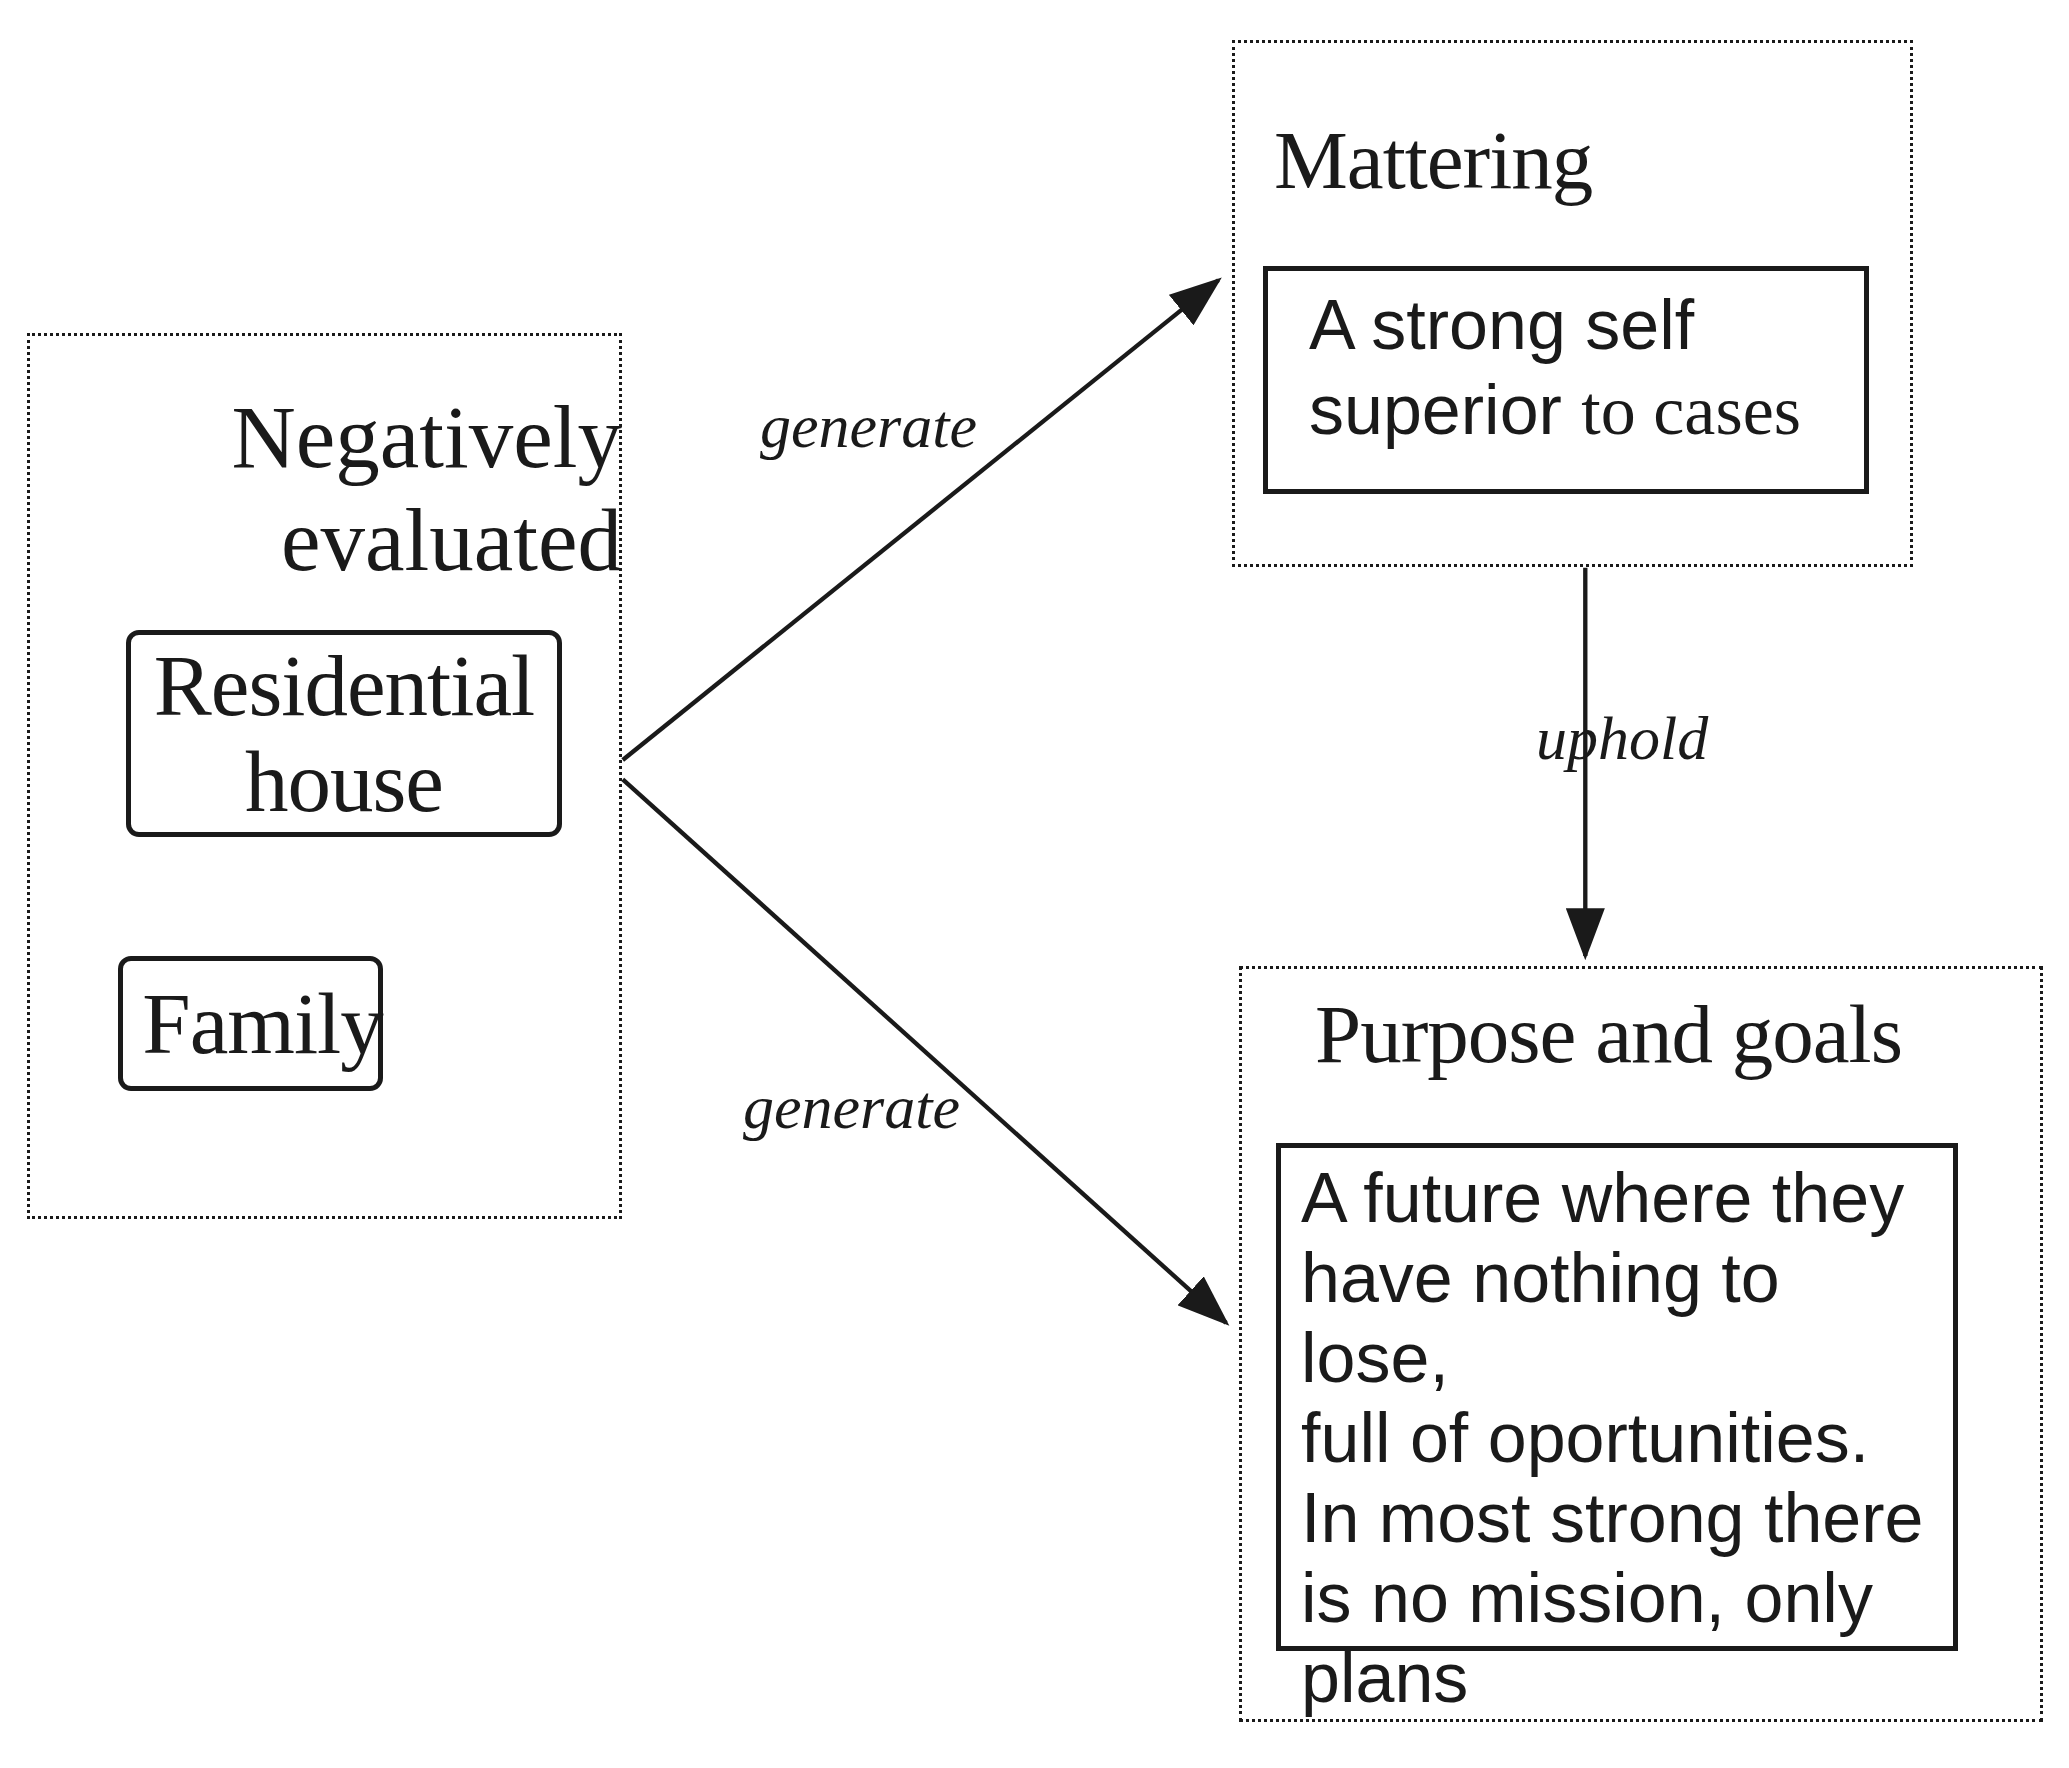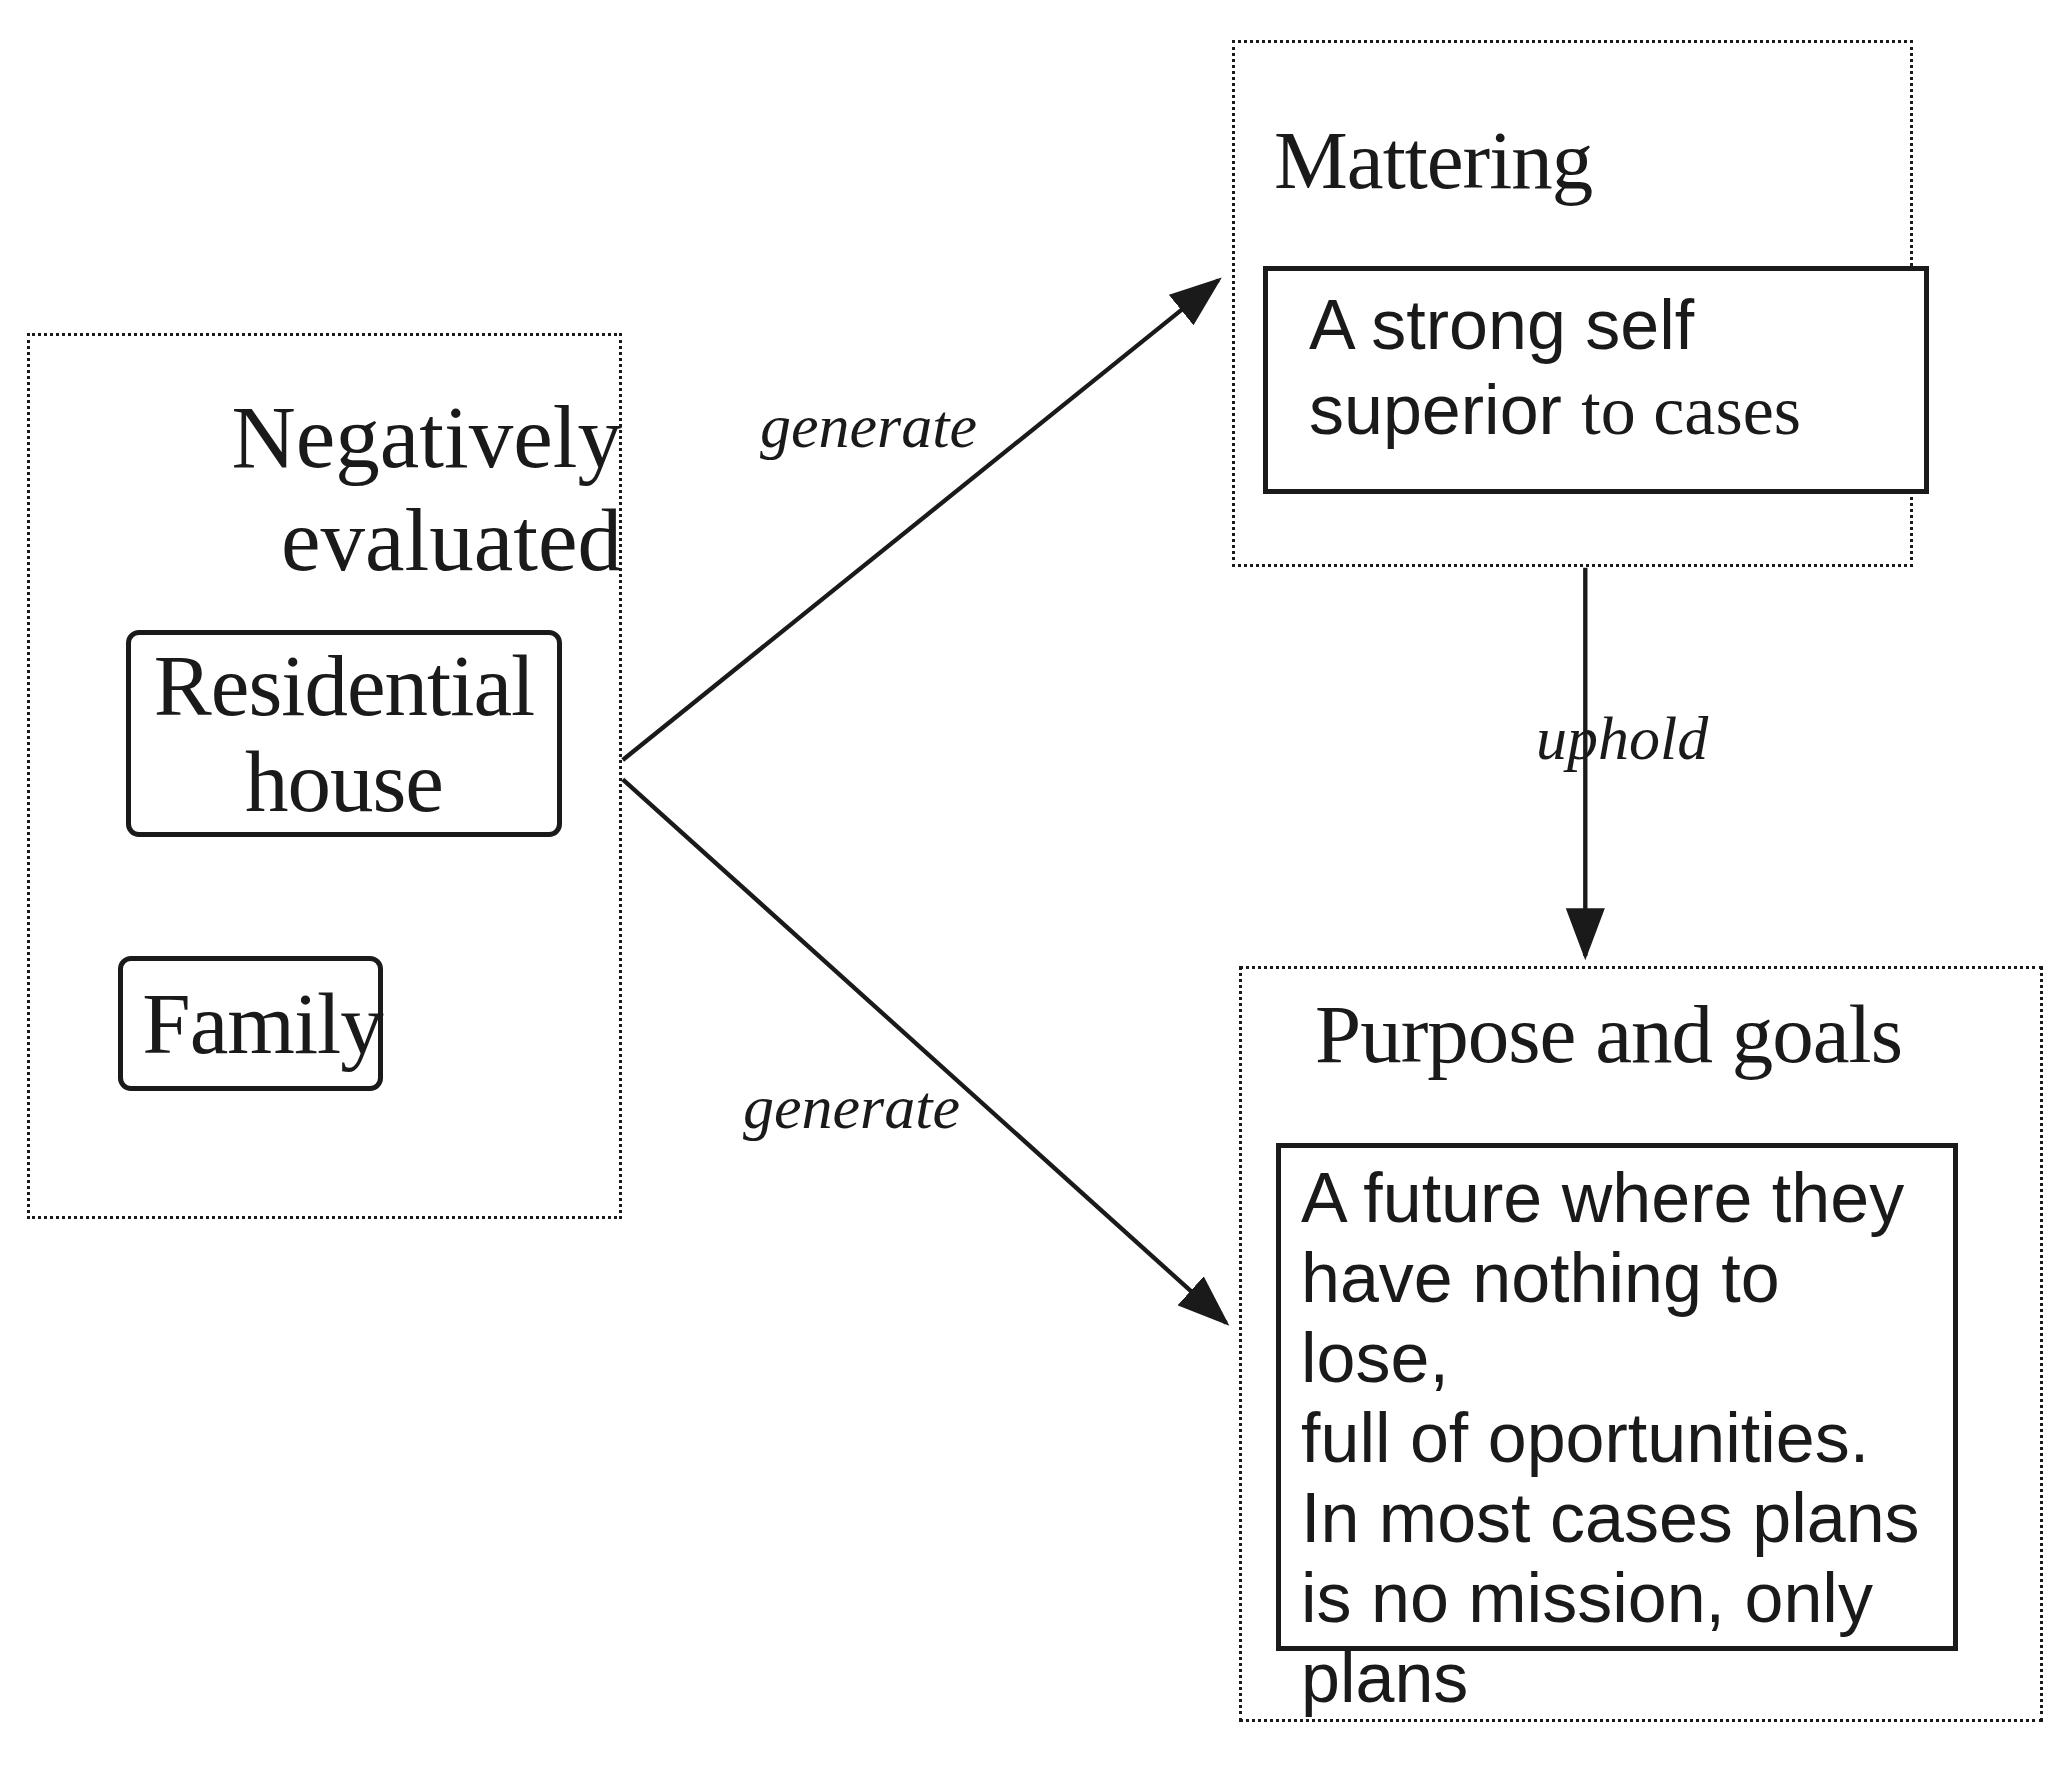--- a/index.html
+++ b/index.html
@@ -51,21 +51,21 @@
     text-align: right;
     font-size: 89px;
     line-height: 103px;
   }
   .sans-text {
     font-family: "Liberation Sans", sans-serif;
   }
   .mattering-card {
     left: 1263px;
     top: 266px;
-    width: 666px;
+    width: 606px;
     height: 228px;
     justify-content: flex-start;
     align-items: flex-start;
     text-align: left;
     padding: 11.6px 27px 0 41px;
   }
   .mattering-card .cardtext {
     font-size: 70px;
     line-height: 85px;
   }
@@ -130,21 +130,21 @@
   </div>
 
   <div class="dotted-box" style="left:1239px; top:966px; width:804px; height:756px;"></div>
 
   <div class="group-title" style="left:1274px; top:986px;margin-left:41px;">Purpose and goals</div>
 
   <div class="solid-box purpose-card">
     <div class="cardtext sans-text pre">A future where they
 have nothing to lose,
 full of oportunities.
-In most cases plans
+In most strong there
 is no mission, only
 plans</div>
   </div>
 
   <div class="edge-label" style="left:760px; top:391px;">generate</div>
 
   <div class="edge-label" style="left:743px; top:1072px;">generate</div>
 
   <div class="edge-label" style="left:1536px; top:703px;text-align:right;">uphold</div>
 

